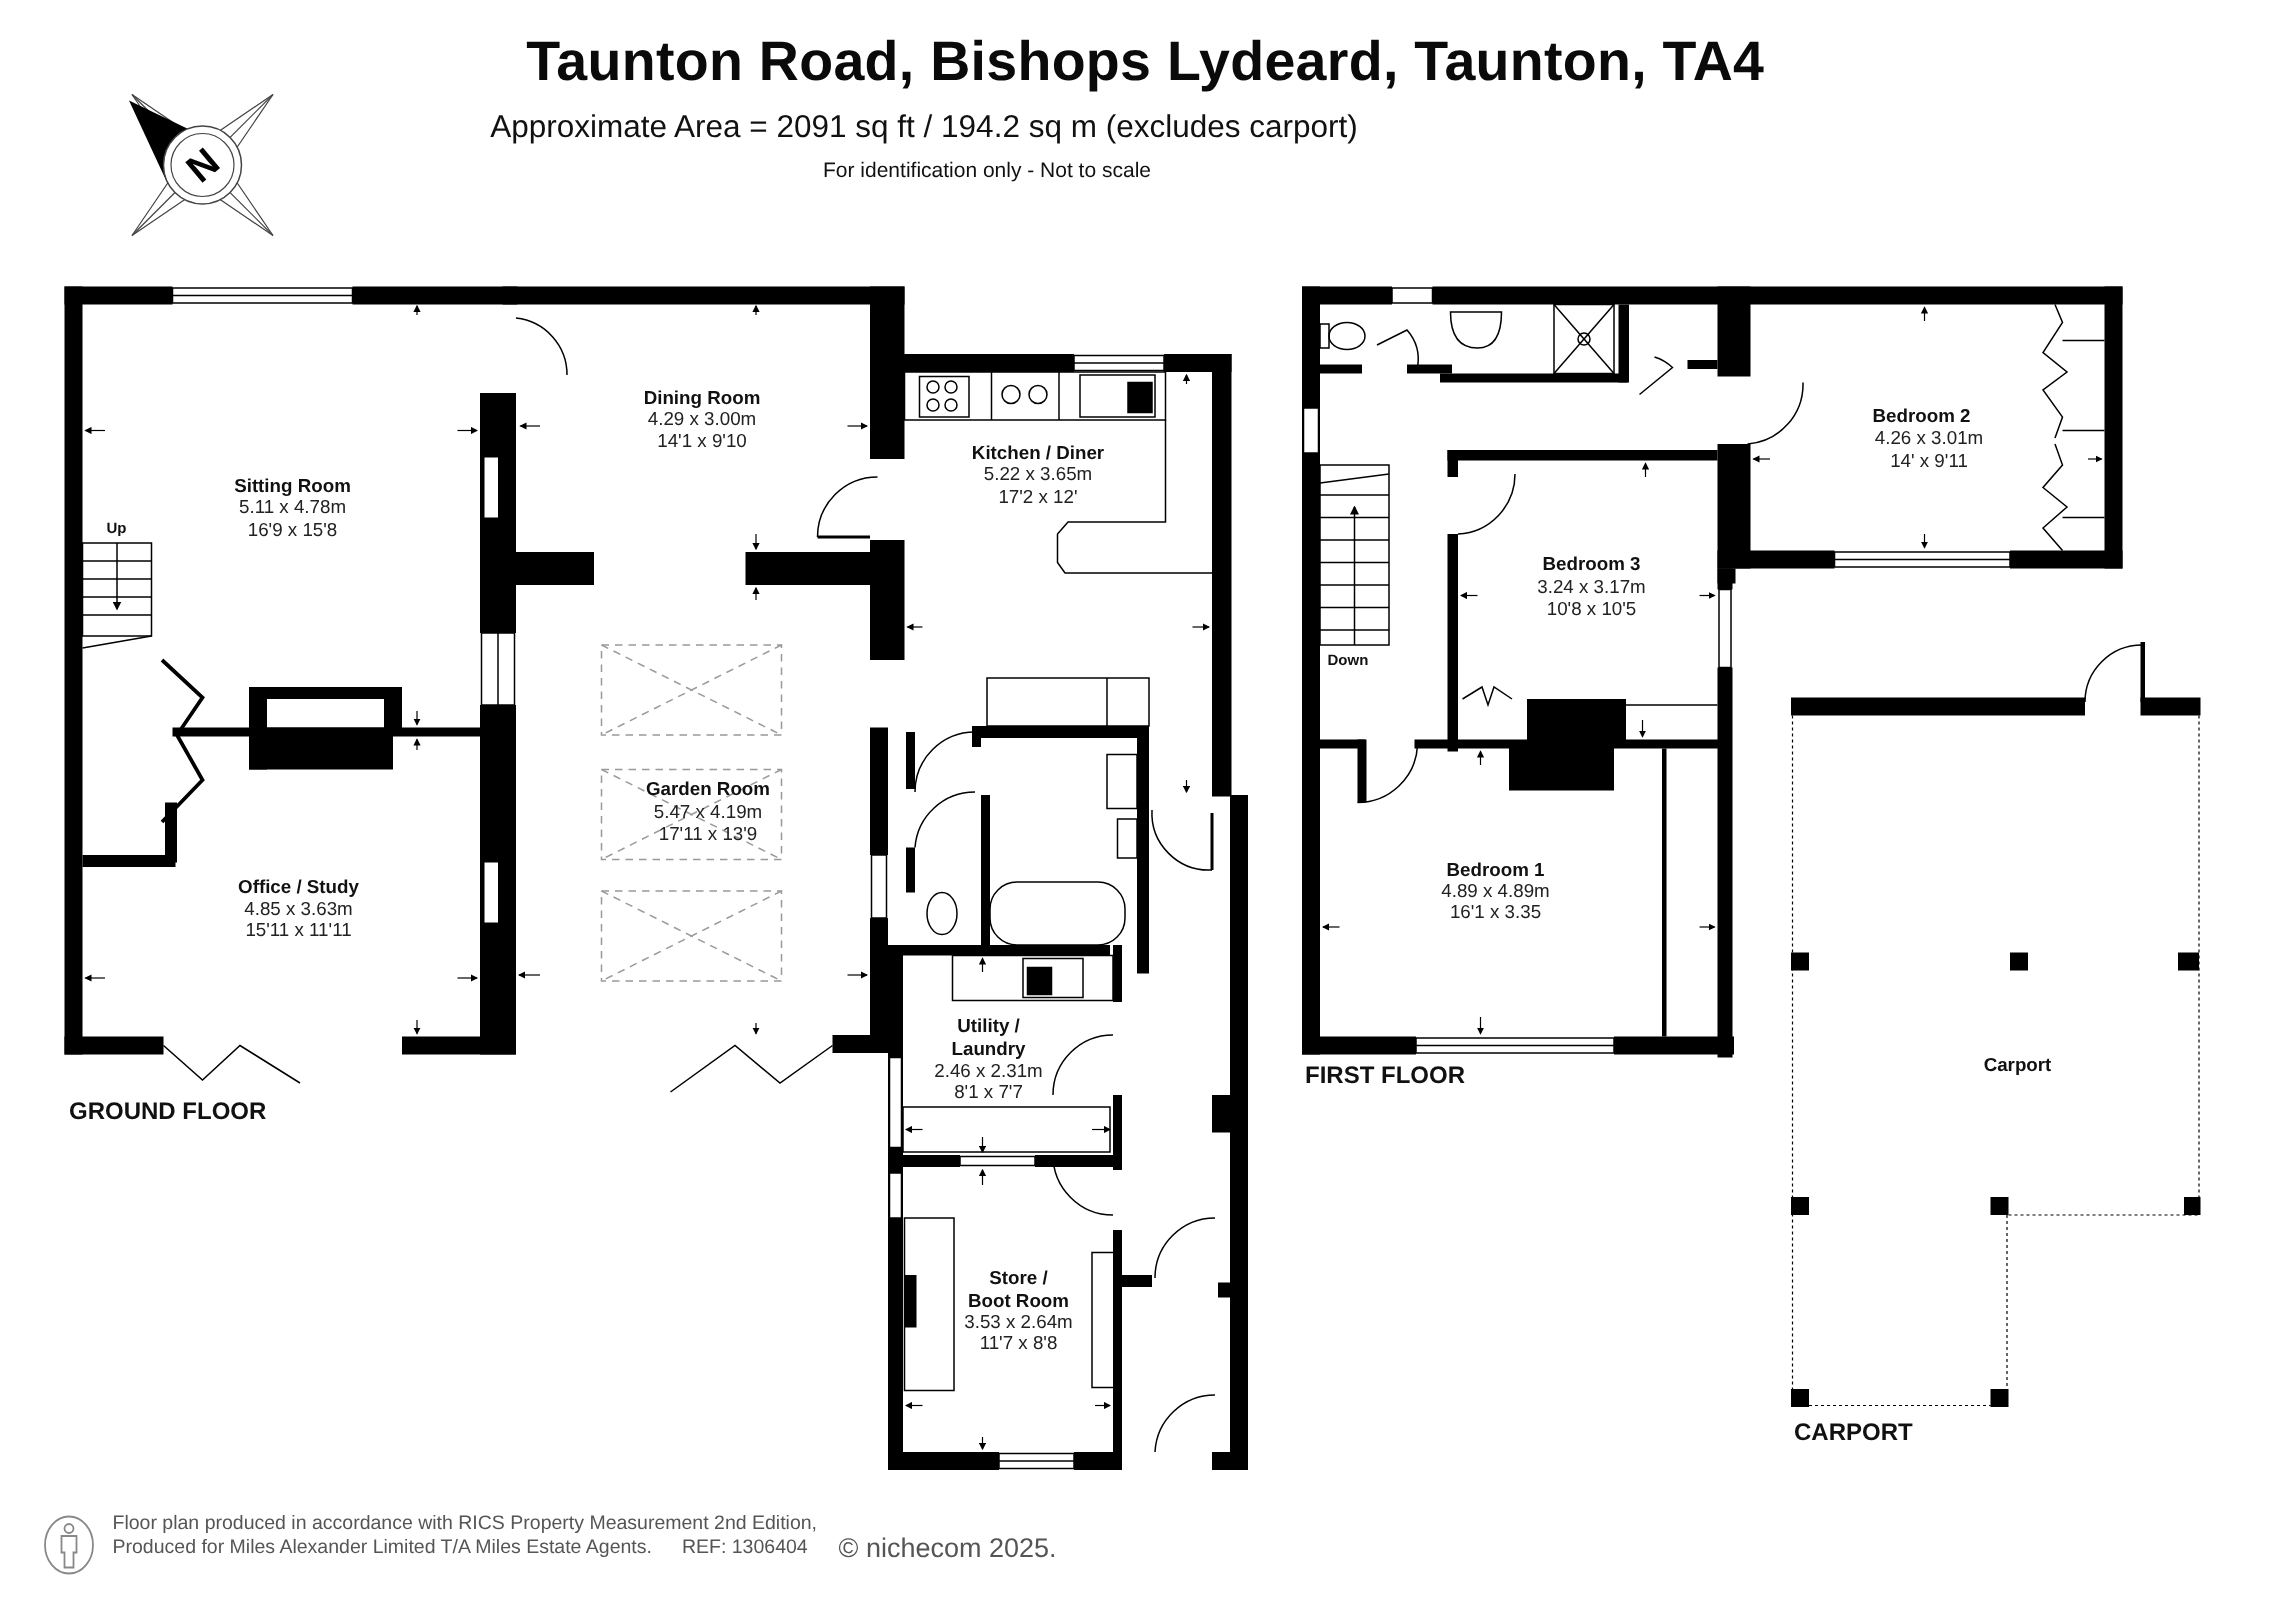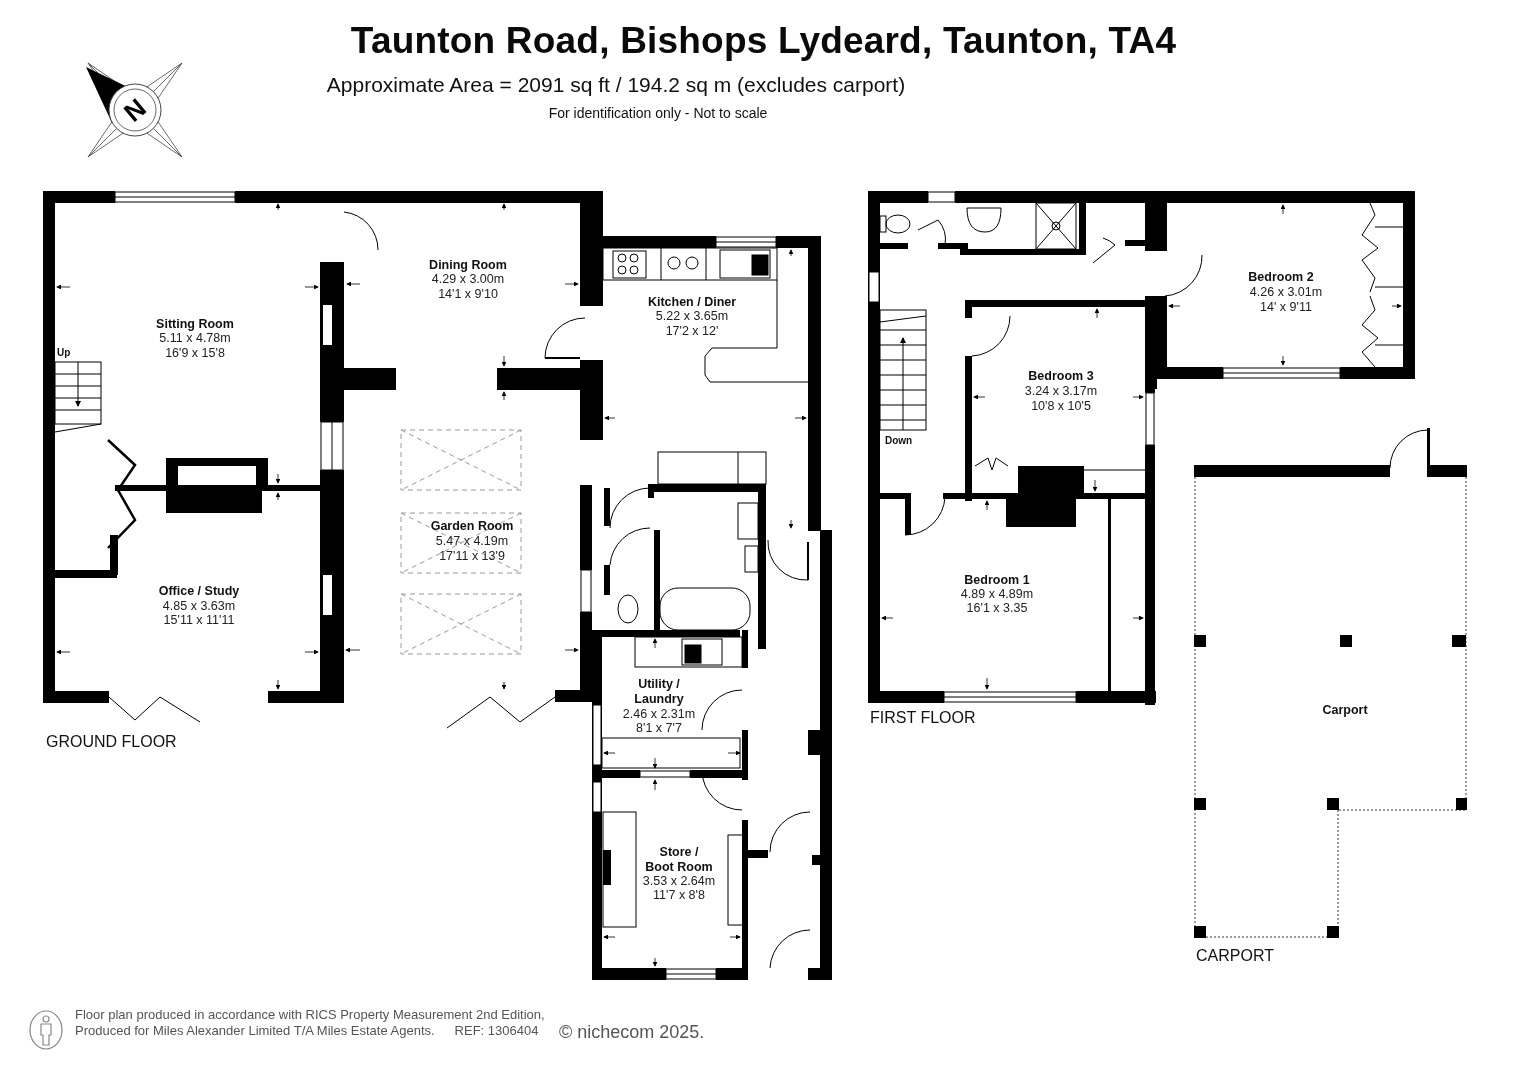--- a/index.html
+++ b/index.html
@@ -7,21 +7,21 @@
          font-family:"Liberation Sans", sans-serif; color:#111; }
   .title { position:absolute; left:0; width:1527px; top:20px; text-align:center;
            font-size:37px; font-weight:bold; letter-spacing:0.2px; color:#0a0a0a; }
   .subtitle { position:absolute; left:0; width:1232px; top:73px; text-align:center;
               font-size:21px; color:#111; }
   .note { position:absolute; left:0; width:1316px; top:105px; text-align:center;
           font-size:14px; color:#111; }
   svg.plan { position:absolute; left:0; top:0; }
   .room-label { font-family:"Liberation Sans", sans-serif; font-size:12.5px; font-weight:bold; fill:#111; }
   .room-dim { font-family:"Liberation Sans", sans-serif; font-size:12.5px; fill:#222; }
-  .floor-label { position:absolute; font-size:16px; font-weight:normal; color:#111; }
+  .floor-label { position:absolute; font-size:16px; font-weight:bold; color:#111; }
   .footer { position:absolute; left:75px; top:1007px; font-size:13px; color:#555; line-height:15.5px; }
   .footer .ref { margin-left:20px; }
   .copyright { position:absolute; left:559px; top:1022px; font-size:18px; color:#555; }
   .small-label { position:absolute; font-size:10px; font-weight:bold; color:#111; }
   .person-icon { position:absolute; left:28px; top:1009px; width:36px; height:42px; }
   .compass { position:absolute; left:80px; top:55px; width:110px; height:110px; }
 </style>
 </head>
 <body>
 
@@ -394,21 +394,21 @@
     <line x1="1339" y1="810" x2="1466" y2="810"></line>
     <line x1="1338" y1="810" x2="1338" y2="926"></line>
     <line x1="1206" y1="937" x2="1327" y2="937"></line>
   </g>
   <path d="M1390,468 A38,38 0 0 1 1428,430" stroke="#000" stroke-width="1" fill="none"></path>
   <g>
     <text class="room-label" x="1345" y="714" text-anchor="middle">Carport</text>
   </g>
 </svg>
 
-<div class="small-label" style="left:57px; top:347px;">Up</div>
+<div class="small-label" style="left:71px; top:347px;">Up</div>
 <div class="small-label" style="left:885px; top:435px;">Down</div>
 
 <div class="floor-label" style="left:46px; top:733px;">GROUND FLOOR</div>
 <div class="floor-label" style="left:870px; top:709px;">FIRST FLOOR</div>
 <div class="floor-label" style="left:1196px; top:947px;">CARPORT</div>
 
 <svg class="person-icon" viewBox="0 0 36 42">
   <ellipse cx="18" cy="21" rx="16" ry="19" fill="none" stroke="#888" stroke-width="1.2"></ellipse>
   <circle cx="18" cy="10" r="3" fill="none" stroke="#888" stroke-width="1.2"></circle>
   <path d="M13,15 L23,15 L23,26 L21,26 L21,36 L15,36 L15,26 L13,26 z" fill="none" stroke="#888" stroke-width="1.2"></path>

